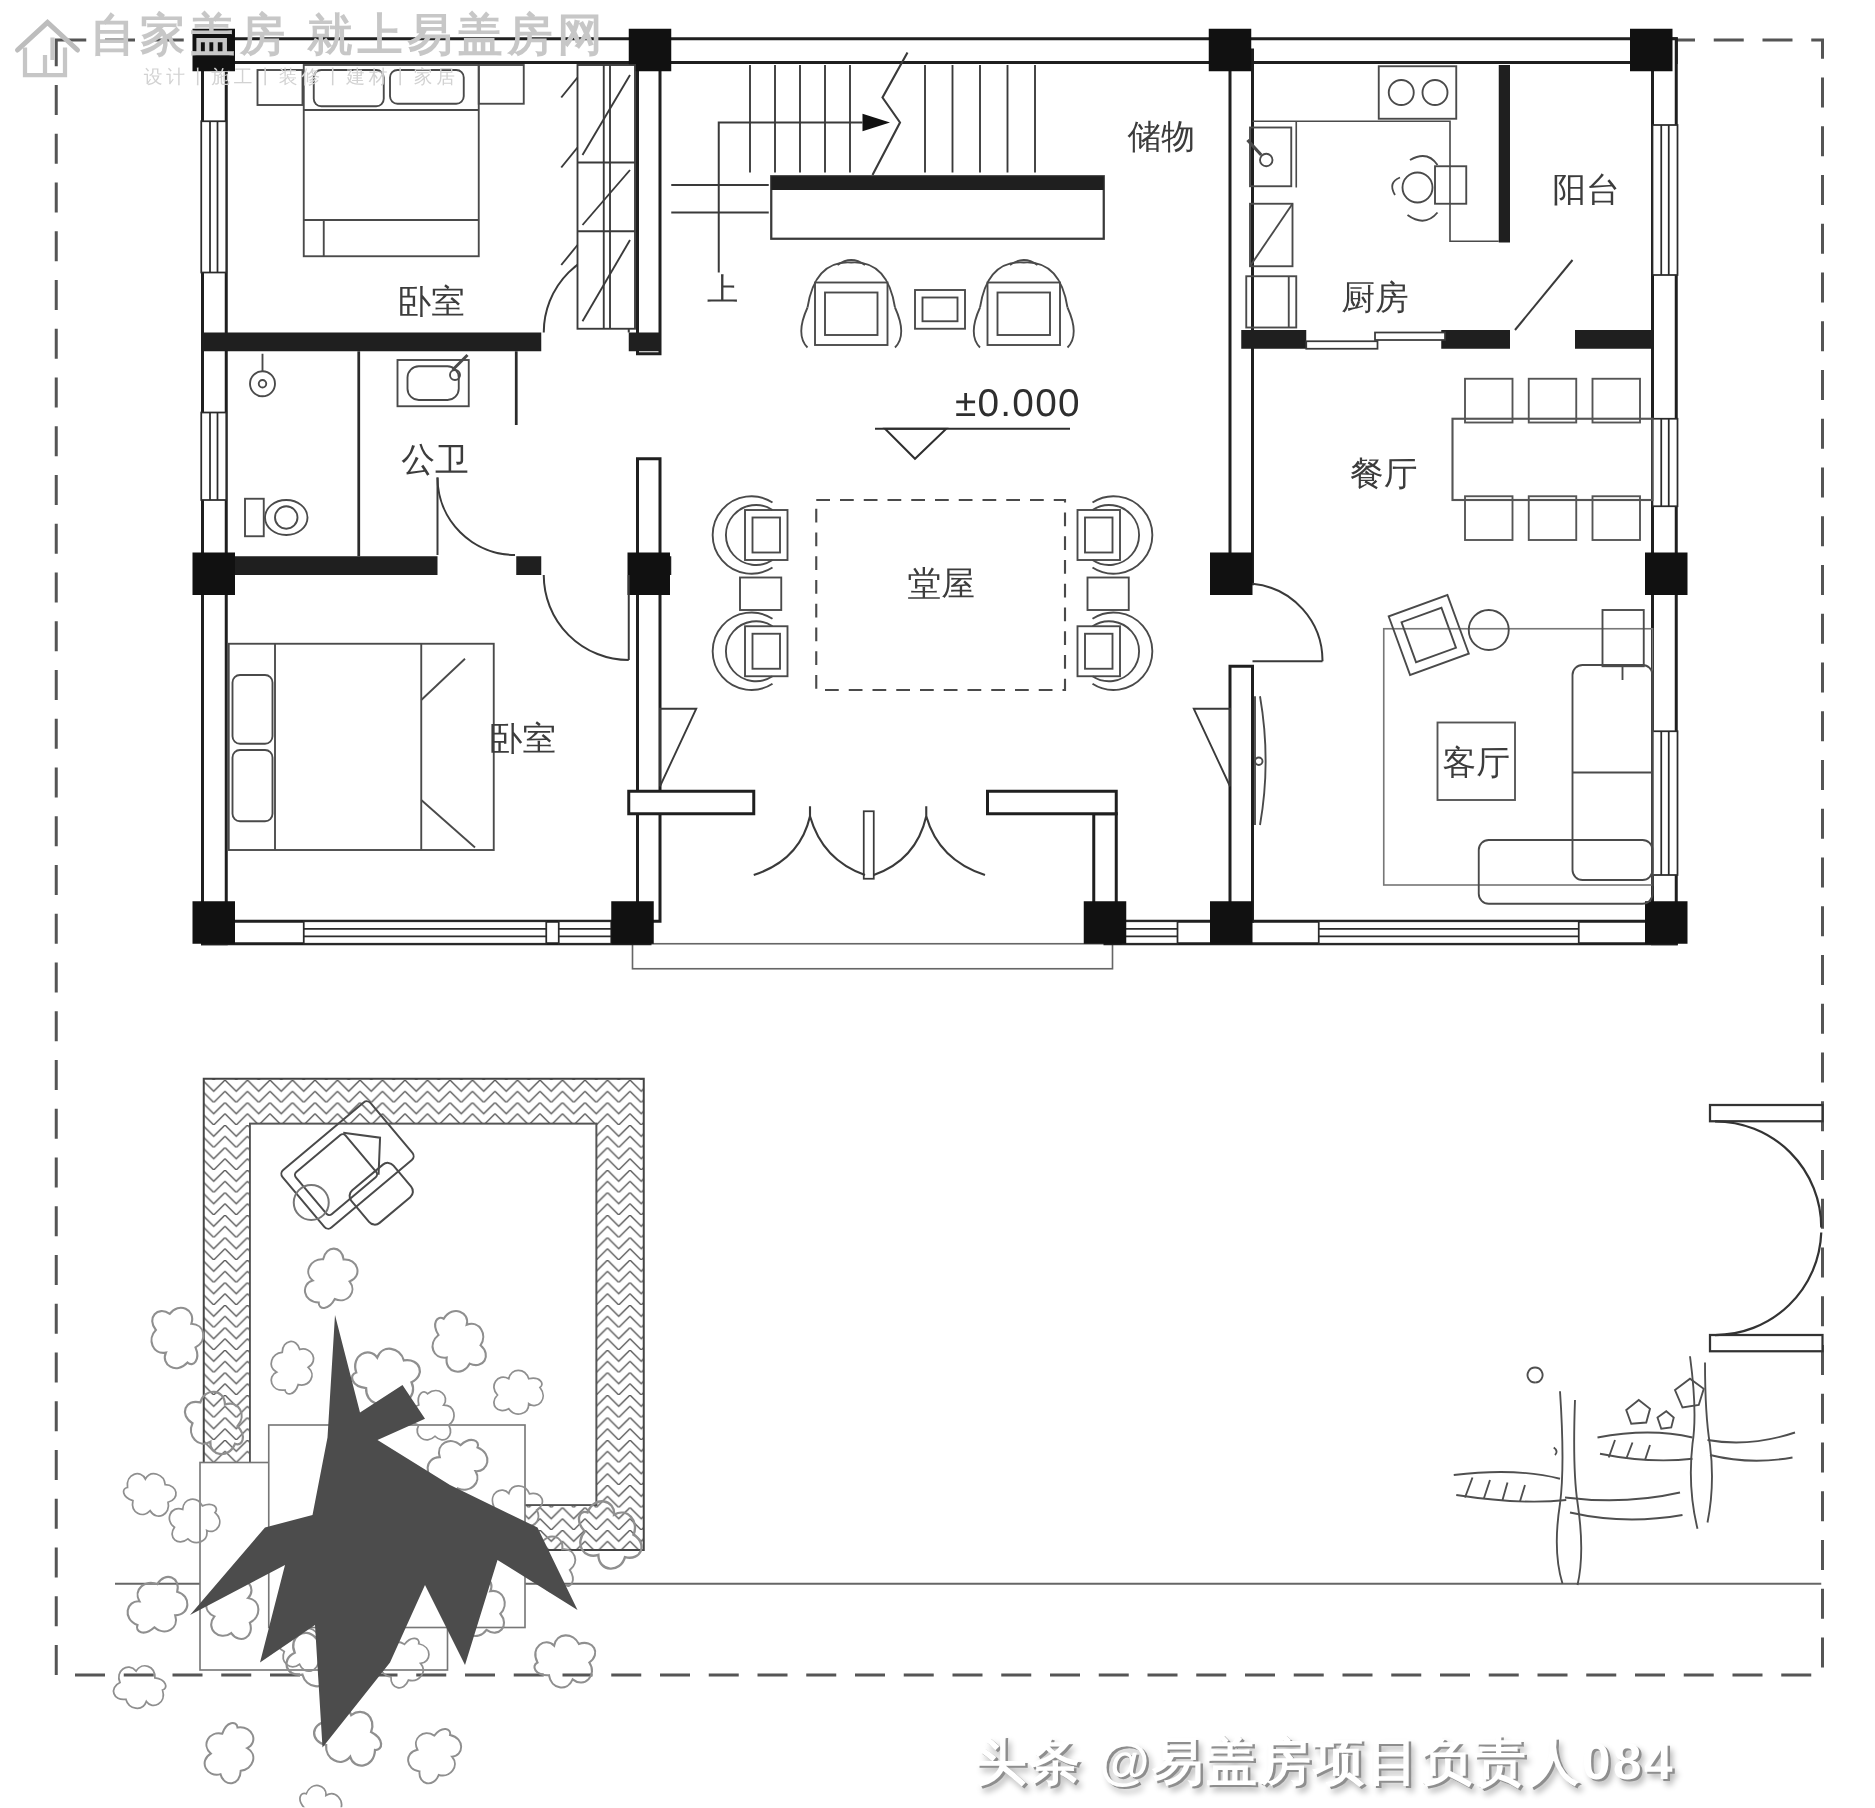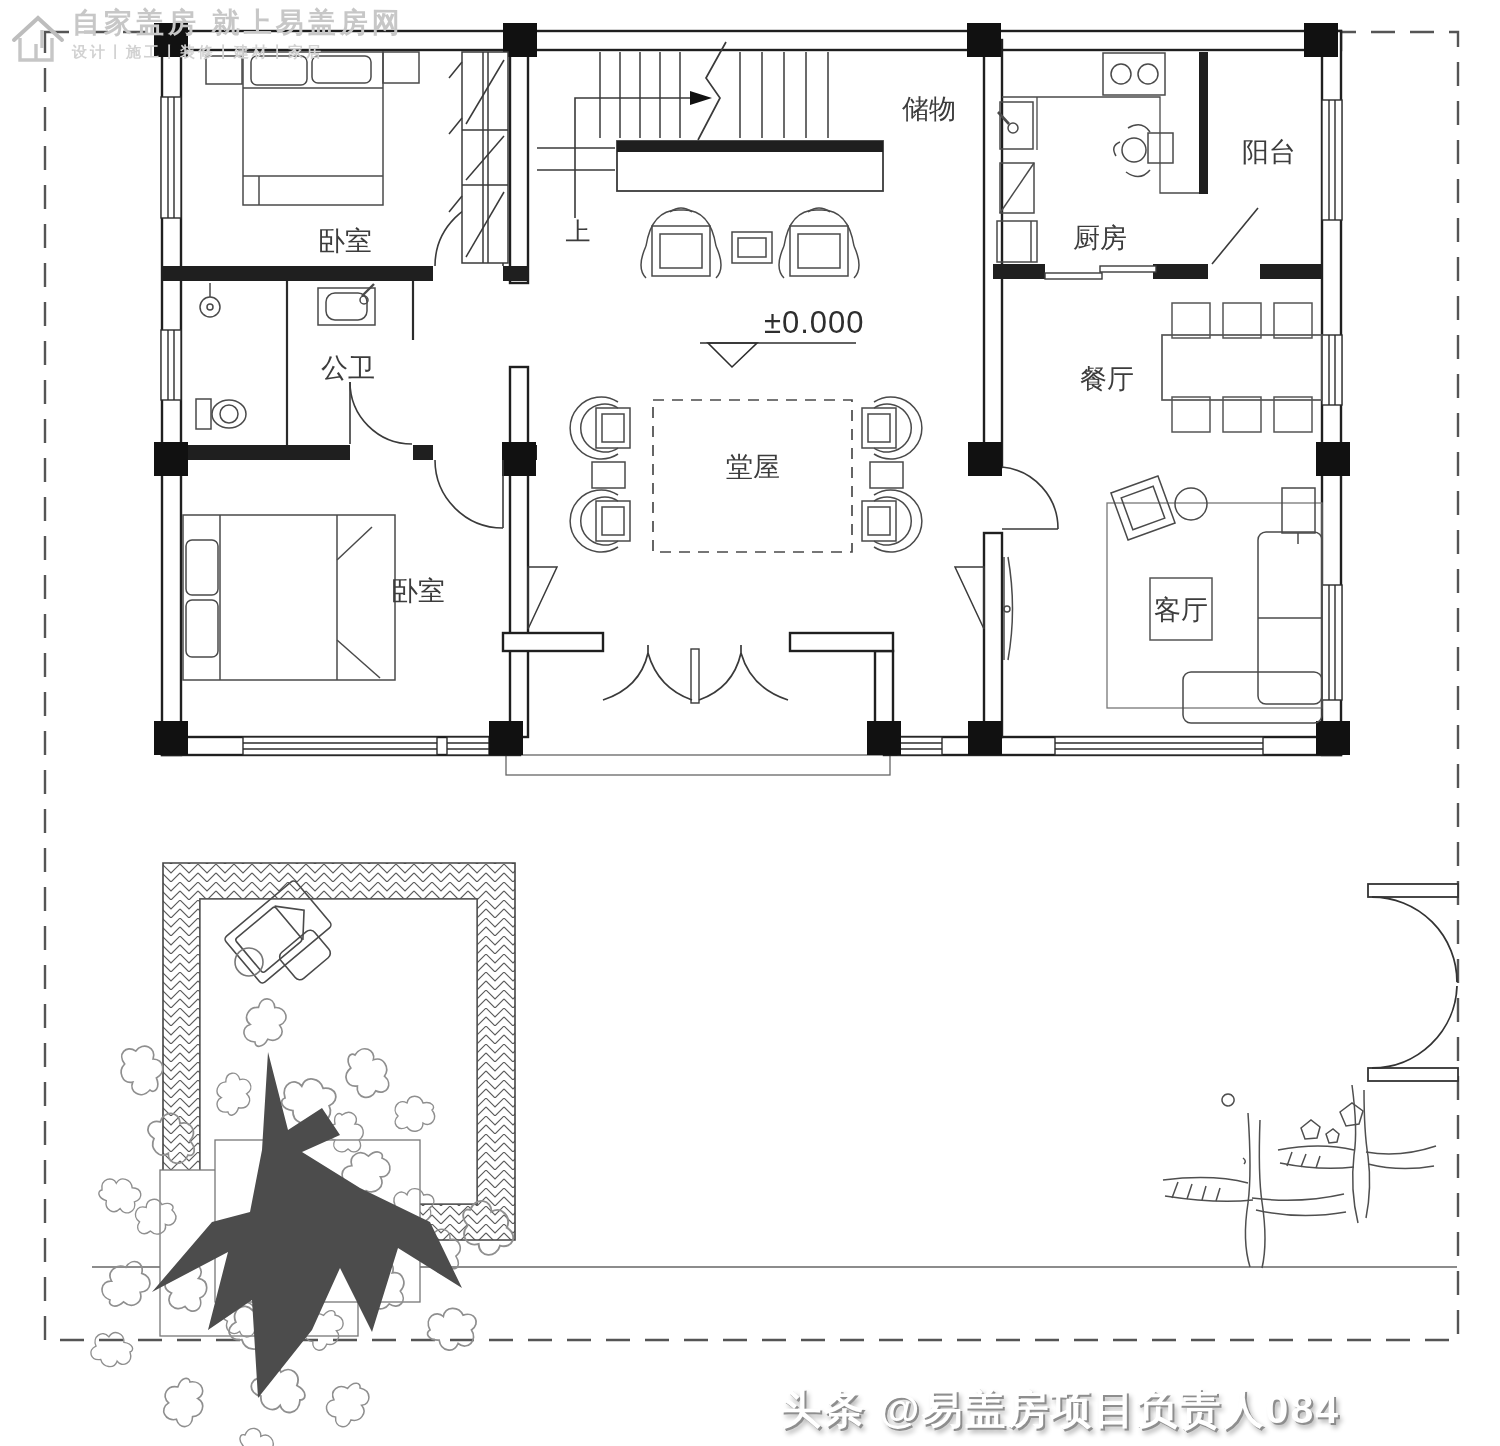--- a/index.html
+++ b/index.html
@@ -2,22 +2,22 @@
 <html><head>
 <meta charset="utf-8">
 <style>
   html,body{margin:0;padding:0;background:#ffffff;}
   .canvas{position:relative;width:1500px;height:1446px;background:#fff;overflow:hidden;
           font-family:"Liberation Sans","DejaVu Sans",sans-serif;}
   .canvas svg.plan{position:absolute;left:0;top:0;}
   .watermark{position:absolute;left:8px;top:8px;display:flex;align-items:flex-start;gap:6px;
              color:#c5c5c5;user-select:none;}
   .wm-text{display:flex;flex-direction:column;}
-  .wm-title{font-size:28px;font-weight:700;letter-spacing:4px;color:#c7c7c7;line-height:1.1;}
-  .wm-sub{font-size:15px;font-weight:700;letter-spacing:3px;color:#d2d2d2;margin-top:4px;}
+  .wm-title{font-size:36px;font-weight:700;letter-spacing:4px;color:#c7c7c7;line-height:1.1;}
+  .wm-sub{font-size:15px;font-weight:400;letter-spacing:3px;color:#d2d2d2;margin-top:4px;margin-left:43px;}
   .attribution{position:absolute;right:160px;top:1382px;font-size:41px;font-weight:700;
                letter-spacing:2px;color:#ffffff;
                text-shadow:2px 2px 0 #8e8e8e, 4px 5px 5px #b5b5b5;white-space:nowrap;}
   text.room-label{font-size:27px;fill:#3c3c3c;}
   text.small-label{font-size:25px;fill:#3c3c3c;}
   text.elev{font-size:31px;fill:#2e2e2e;letter-spacing:1px;}
 </style>
 </head>
 <body>
 

